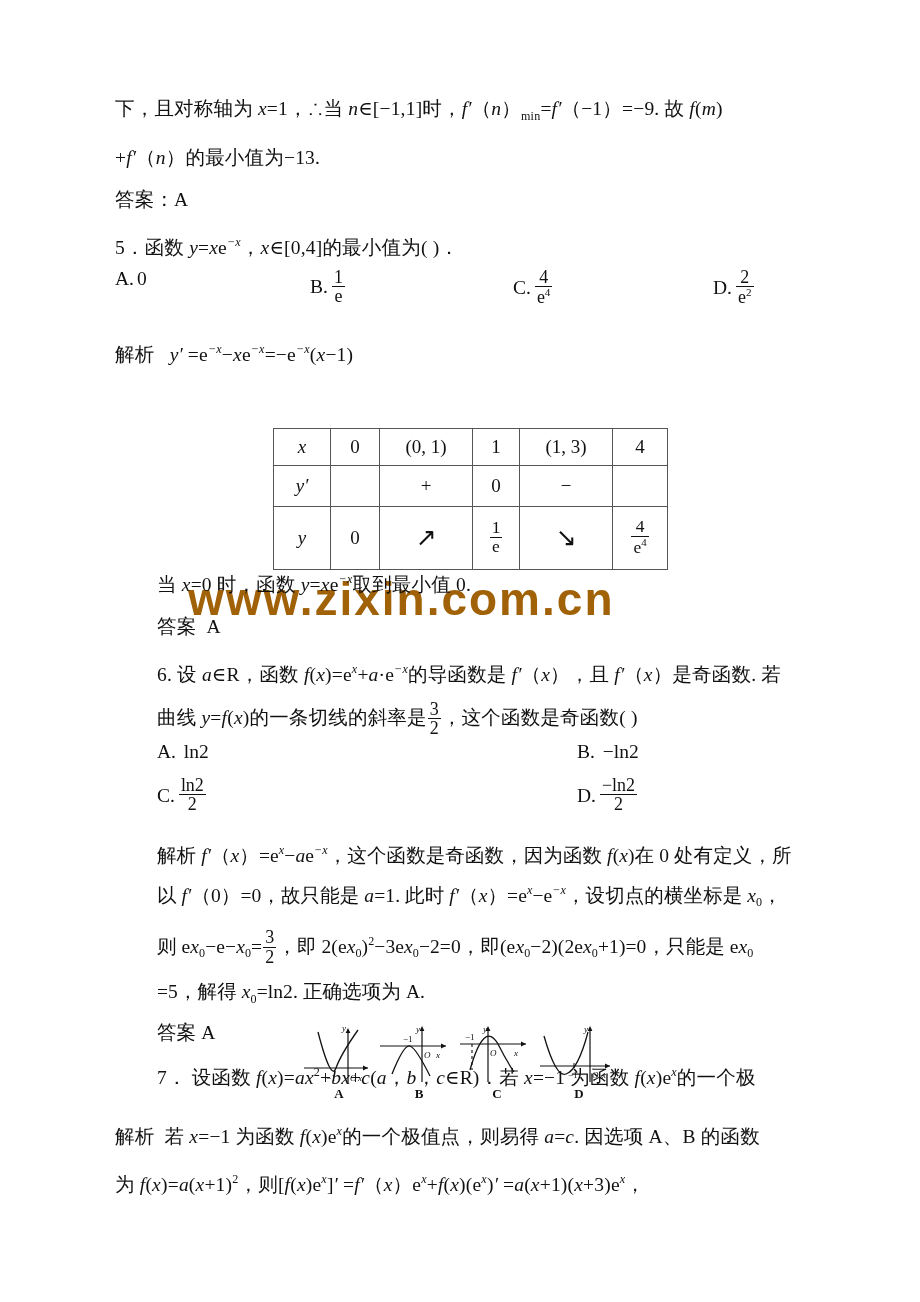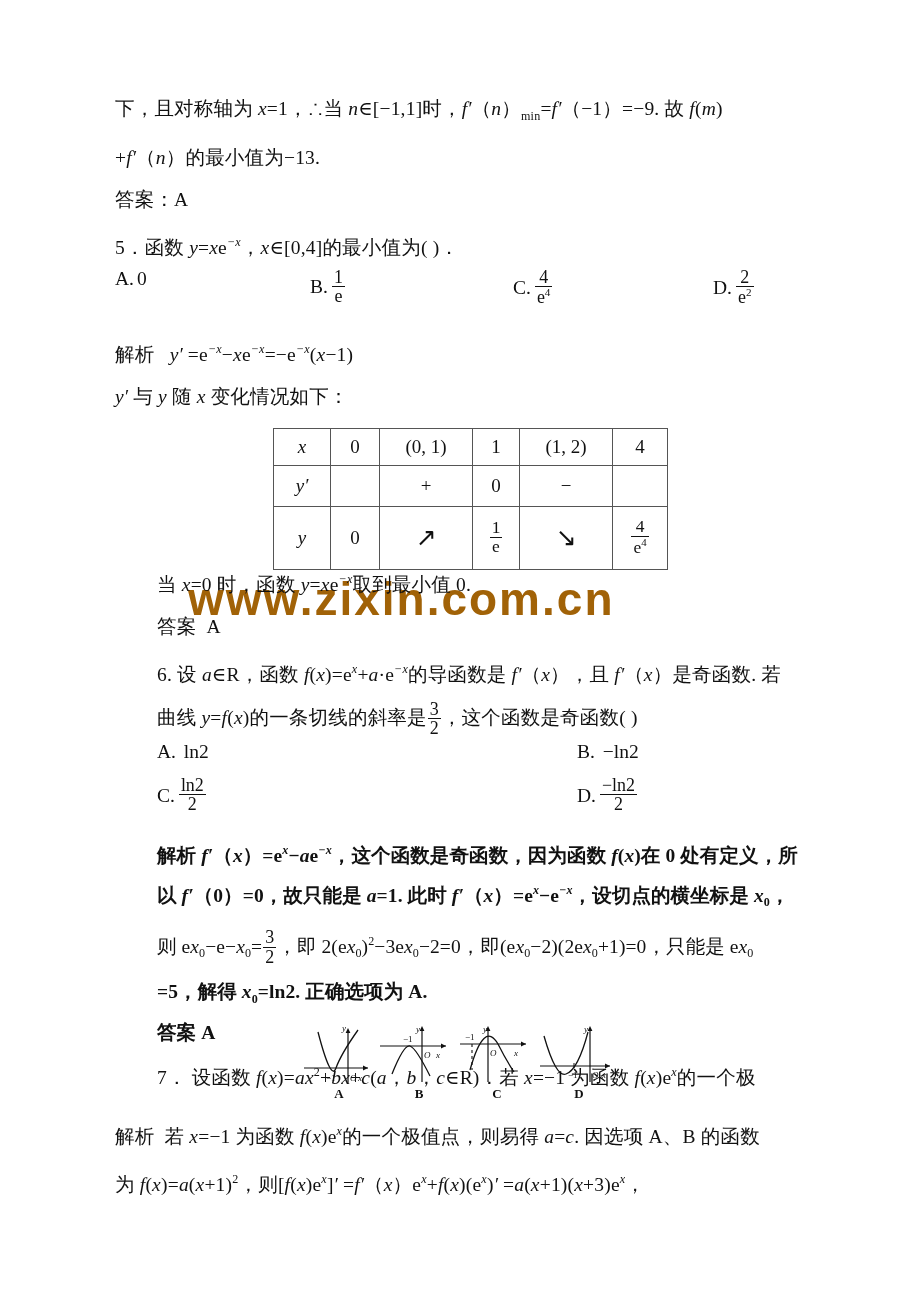--- a/index.html
+++ b/index.html
@@ -31,21 +31,21 @@
     font-size: 19.5px;
     line-height: 42px;
     letter-spacing: 0.2px;
     white-space: nowrap;
   }
   .para {
     font-size: 19.5px;
     line-height: 36px;
     letter-spacing: 0.1px;
   }
-  .tight { line-height: 34px; font-weight: bold; }
+  .tight { line-height: 34px; }
   .mi { font-style: italic; font-family: "Liberation Serif", serif; }
   sup.s, sub.s {
     font-size: 0.62em;
     font-style: normal;
   }
   sup.si { font-size: 0.62em; font-style: italic; }
   .prime { font-style: italic; letter-spacing: 0; }
 
   
   .frac {
@@ -197,35 +197,32 @@
           <span class="num">2</span>
           <span class="den"><span>e</span><sup class="s">2</sup></span>
         </span>
       </div>
     </div>
 
     <div class="line">
       <span>解析</span>&nbsp;&nbsp;&nbsp;<span class="mi">y</span><span class="prime">′</span>&nbsp;<span>=e</span><sup class="si">−x</sup><span>−</span><span class="mi">x</span><span>e</span><sup class="si">−x</sup><span>=−e</span><sup class="si">−x</sup><span>(</span><span class="mi">x</span><span>−1)</span>
     </div>
 
-    <div class="line">
-      <span class="mi">y</span><span class="prime">′</span><span> 与 </span><span class="mi">y</span><span> 随 </span><span class="mi">x</span><span> 变化情况如下：</span>
-    </div>
 
   </div>
 
   <div class="table-wrap">
     <table class="vt">
       <tbody>
           <tr class="r1">
         <td class="c0"><span class="mi">x</span></td>
         <td class="c1">0</td>
         <td class="c2">(0, 1)</td>
         <td class="c3">1</td>
-        <td class="c4">(1, 2)</td>
+        <td class="c4">(1, 3)</td>
         <td class="c5">4</td>
       </tr>
       <tr class="r2">
         <td class="c0"><span class="mi">y′</span></td>
         <td class="c1"></td>
         <td class="c2">+</td>
         <td class="c3">0</td>
         <td class="c4">−</td>
         <td class="c5"></td>
       </tr>

